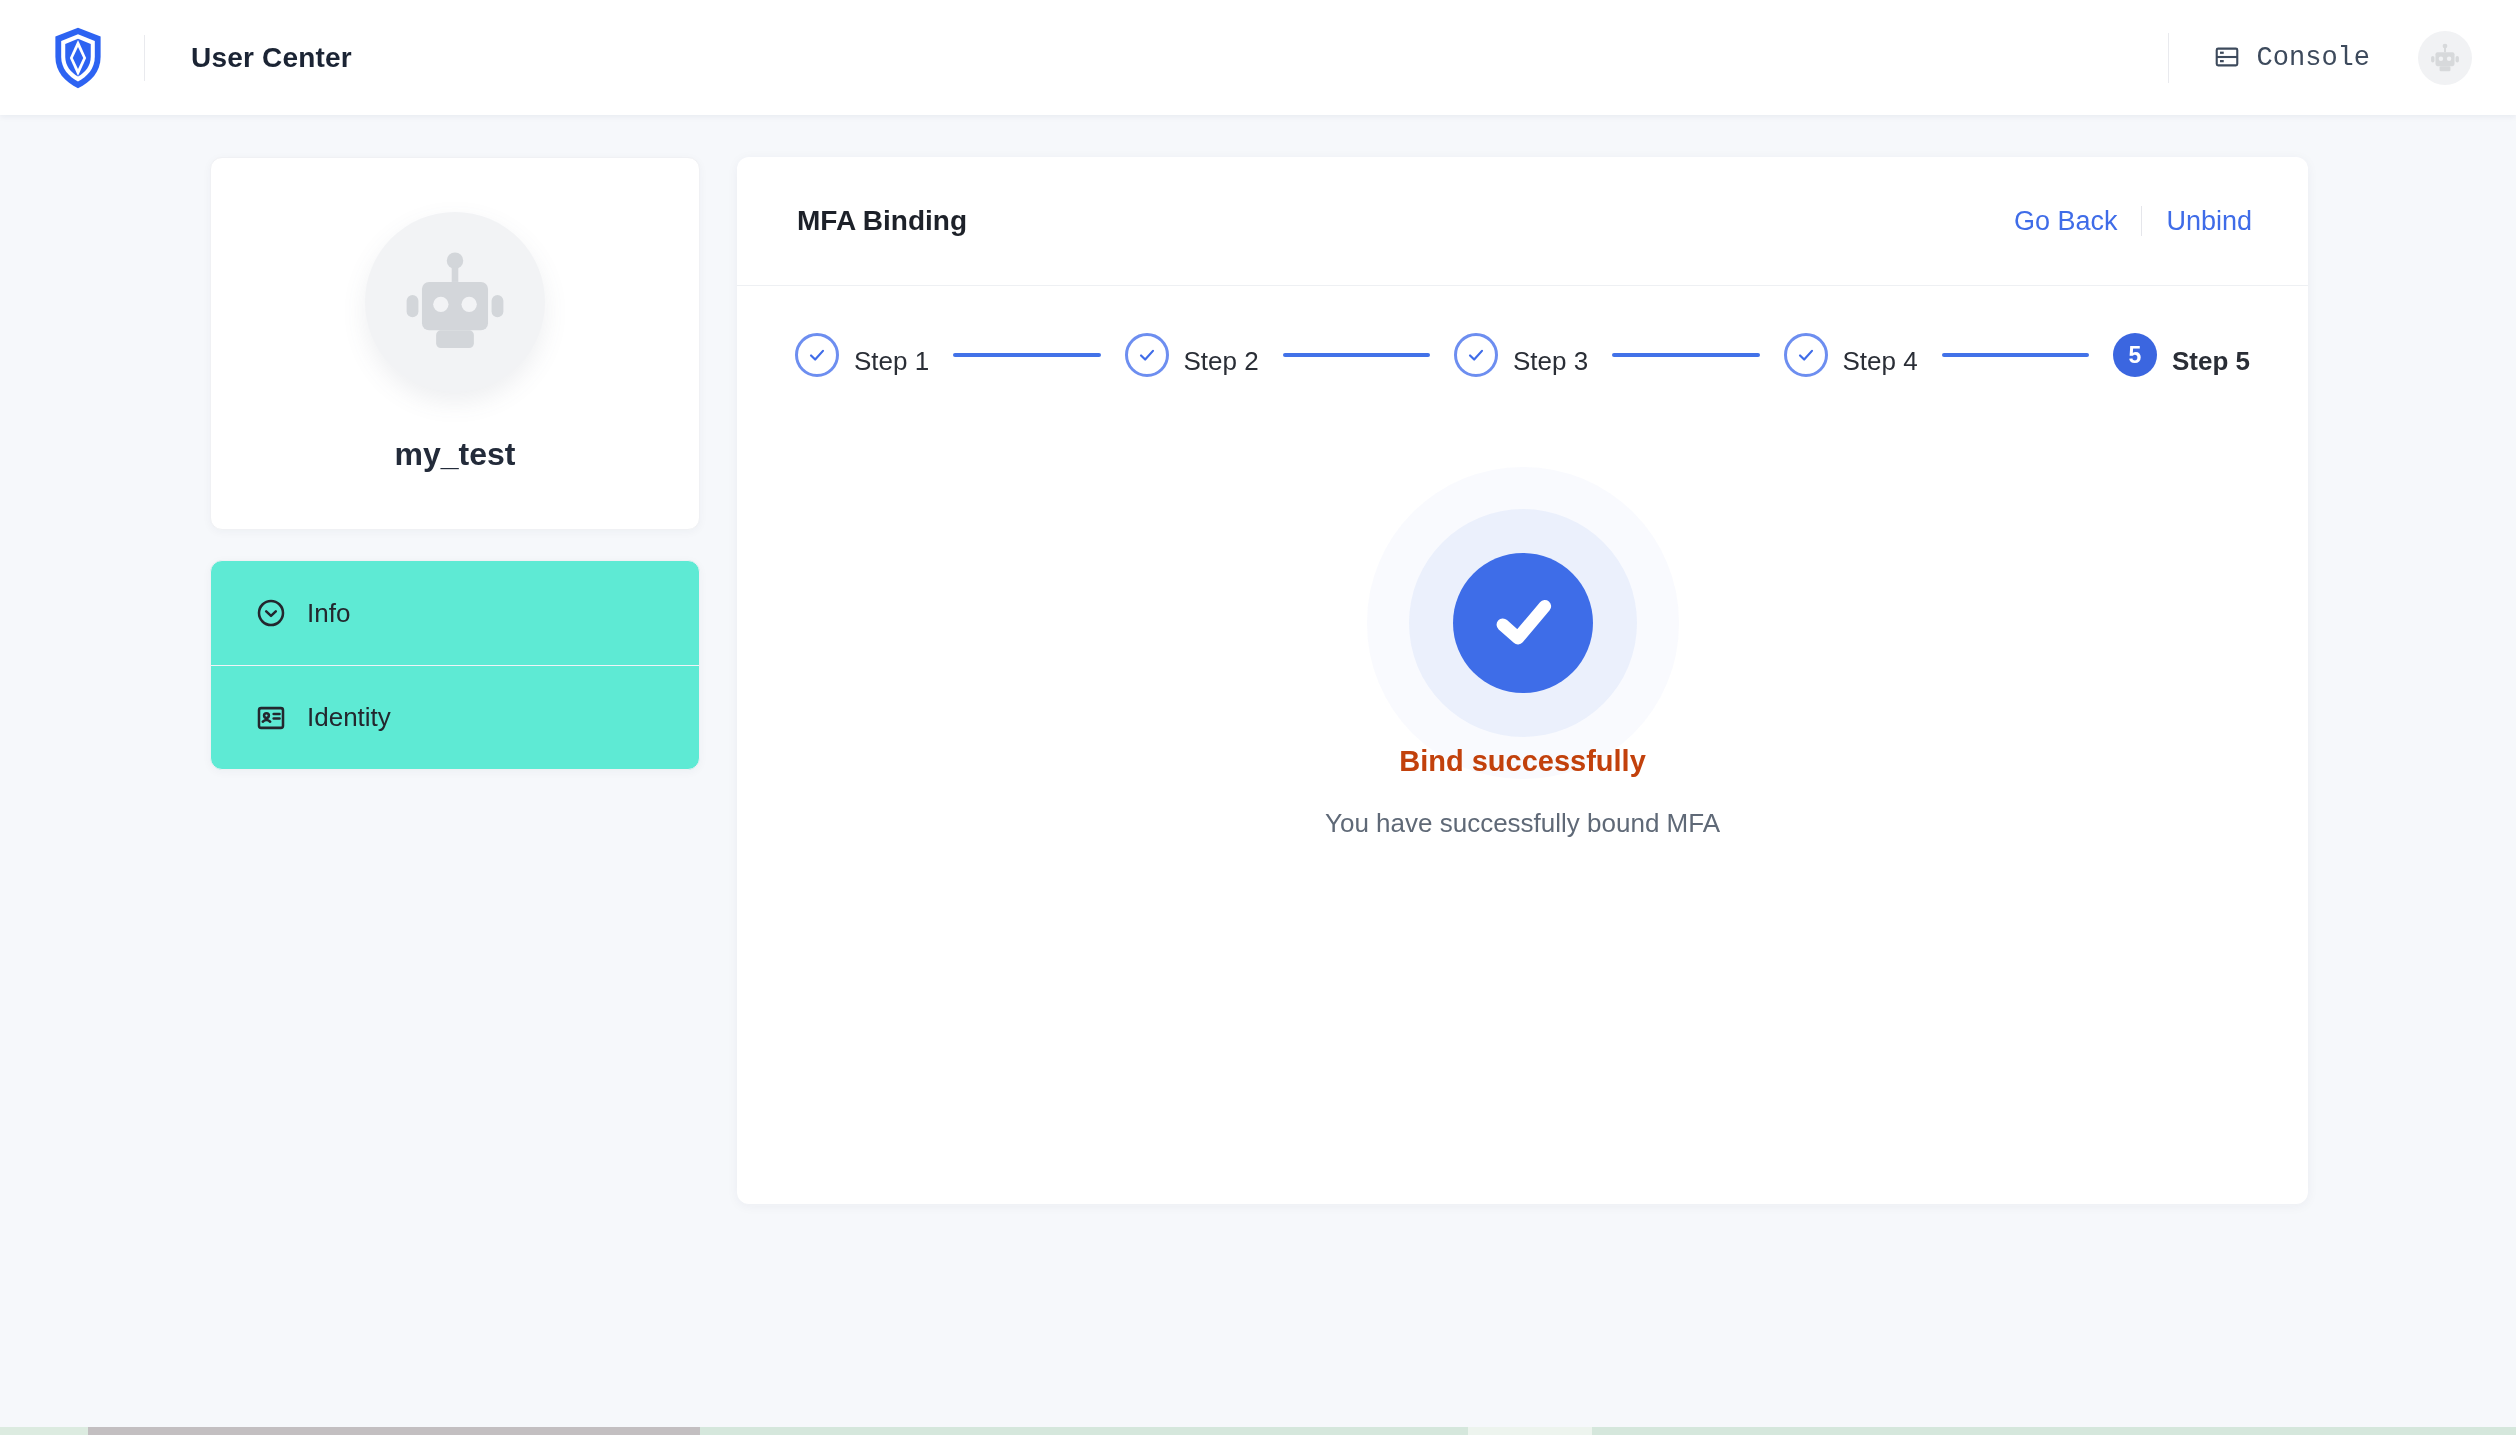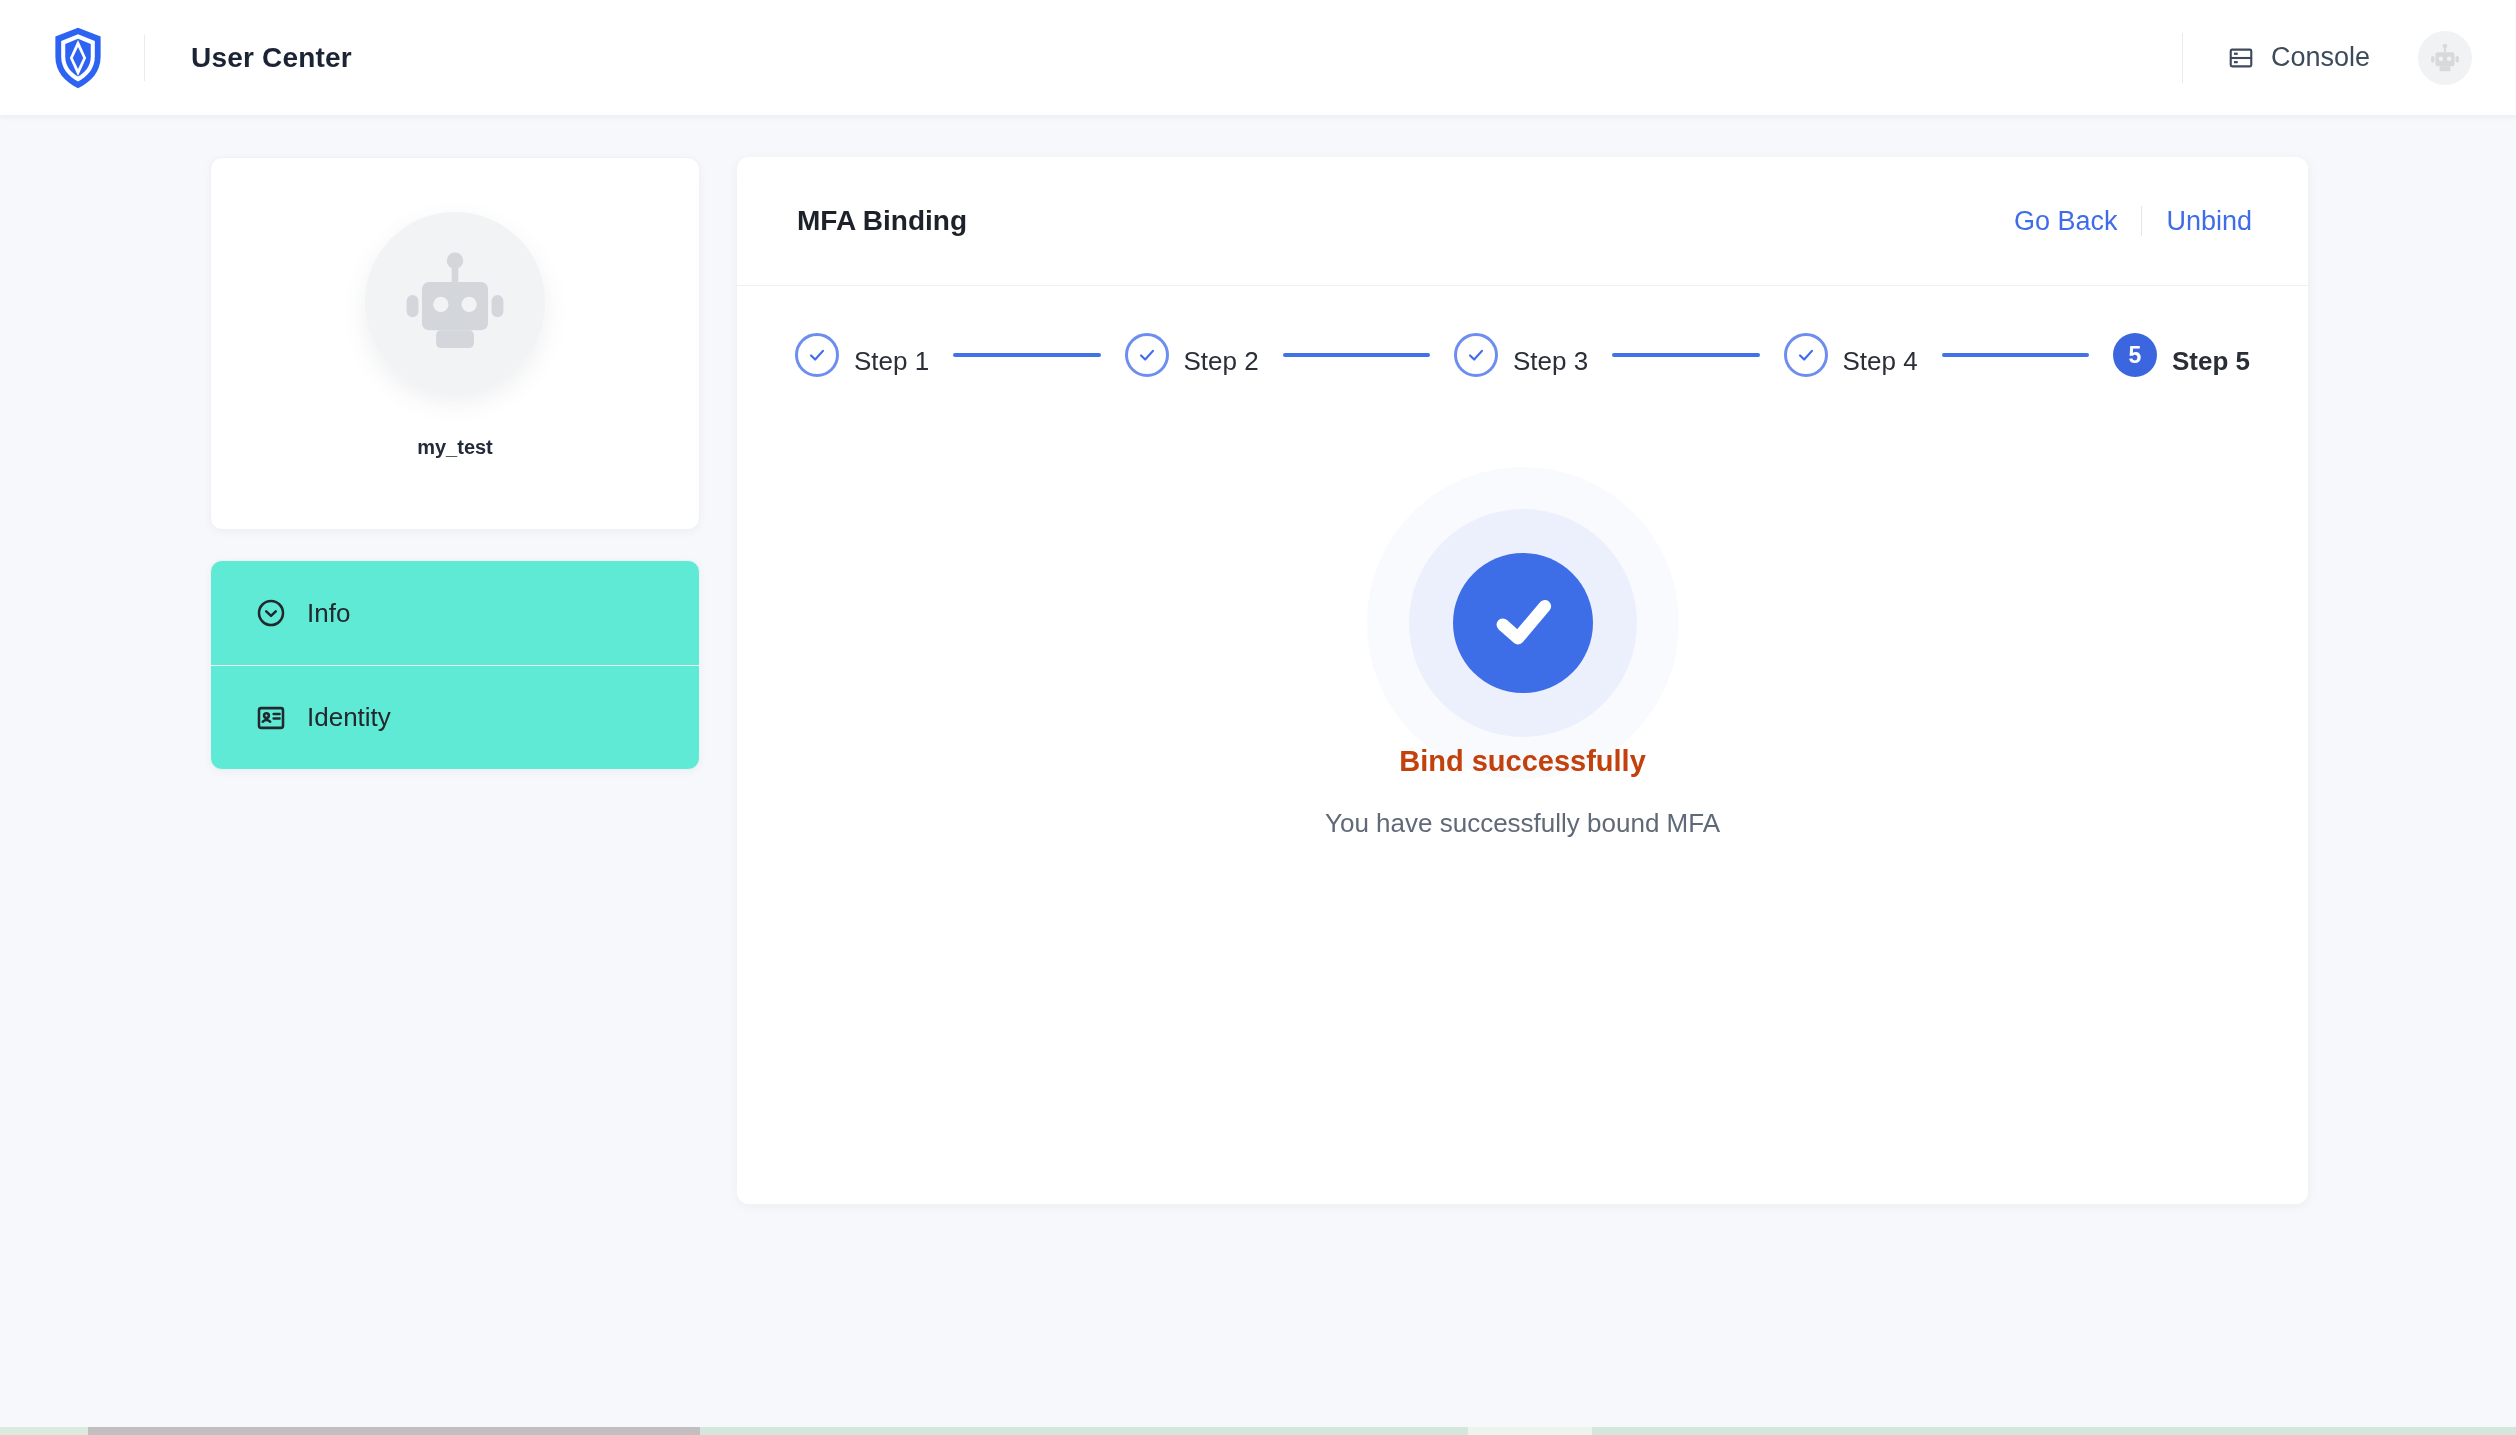--- a/index.html
+++ b/index.html
@@ -24,42 +24,42 @@
   .logo-wrap { width: 60px; height: 66px; display: flex; align-items: center; justify-content: center; }
   .header-divider {
     width: 1px; height: 46px; background: #e9eaee; margin: 0 0 0 36px;
   }
   .app-title {
     margin-left: 46px; font-size: 28px; font-weight: 700; color: #1b2434; letter-spacing: 0.2px;
   }
   .header-spacer { flex: 1; }
   .console-divider { width: 1px; height: 50px; background: #e9eaee; margin-right: 44px; }
   .console-btn {
-    display: flex; align-items: center; gap: 16px; cursor: pointer;
-    font-size: 27px; color: #3d4a5c; margin-right: 48px;
+    display: flex; align-items: flex-start; gap: 16px; cursor: pointer;
+    font-size: 27px; color: #3d4a5c; margin-right: 48px; font-family: Liberation Mono, monospace;
   }
   .header-avatar {
     width: 54px; height: 54px; border-radius: 50%;
     background: #f1f2f4; display: flex; align-items: center; justify-content: center;
     cursor: pointer;
   }
 
   
   .profile-card {
     position: absolute; left: 210px; top: 157px; width: 490px; height: 373px;
     background: #fff; border: 1px solid #f0f1f4; border-radius: 12px;
     box-shadow: 0 2px 10px rgba(31,45,80,0.04);
     display: flex; flex-direction: column; align-items: center;
   }
   .profile-avatar {
     margin-top: 54px; width: 180px; height: 180px; border-radius: 50%;
     background: #f2f3f5; box-shadow: 0 10px 24px rgba(90,100,120,0.10);
     display: flex; align-items: center; justify-content: center;
   }
-  .profile-name { margin-top: 44px; font-size: 20px; font-weight: 700; color: #232b3a; }
+  .profile-name { margin-top: 44px; font-size: 32px; font-weight: 700; color: #232b3a; }
 
   .menu-card {
     position: absolute; left: 210px; top: 560px; width: 490px;
     background: #5eead4; border: 1px solid #f0f1f4; border-radius: 12px;
     box-shadow: 0 2px 10px rgba(31,45,80,0.04);
     overflow: hidden;
   }
   .menu-item {
     position: relative; height: 104px; display: flex; align-items: center;
     padding-left: 44px; gap: 20px; font-size: 26px; color: #23272e; cursor: pointer;

